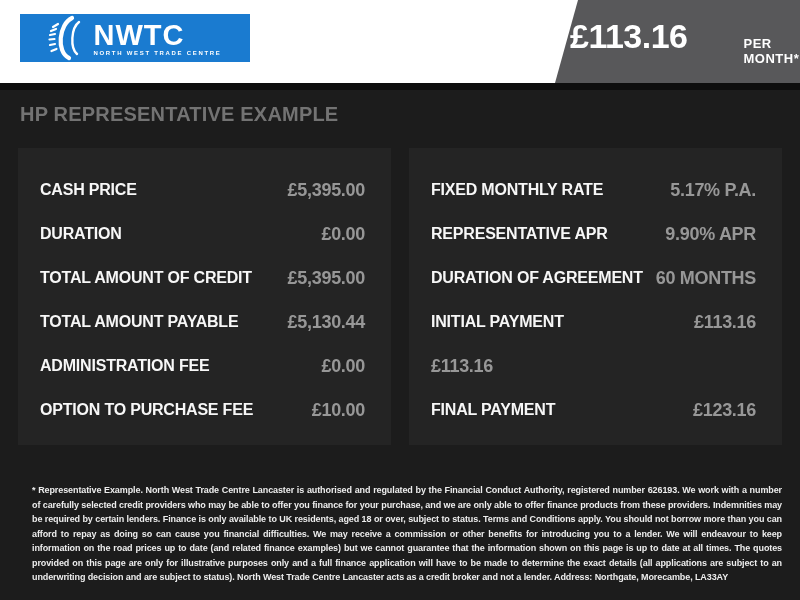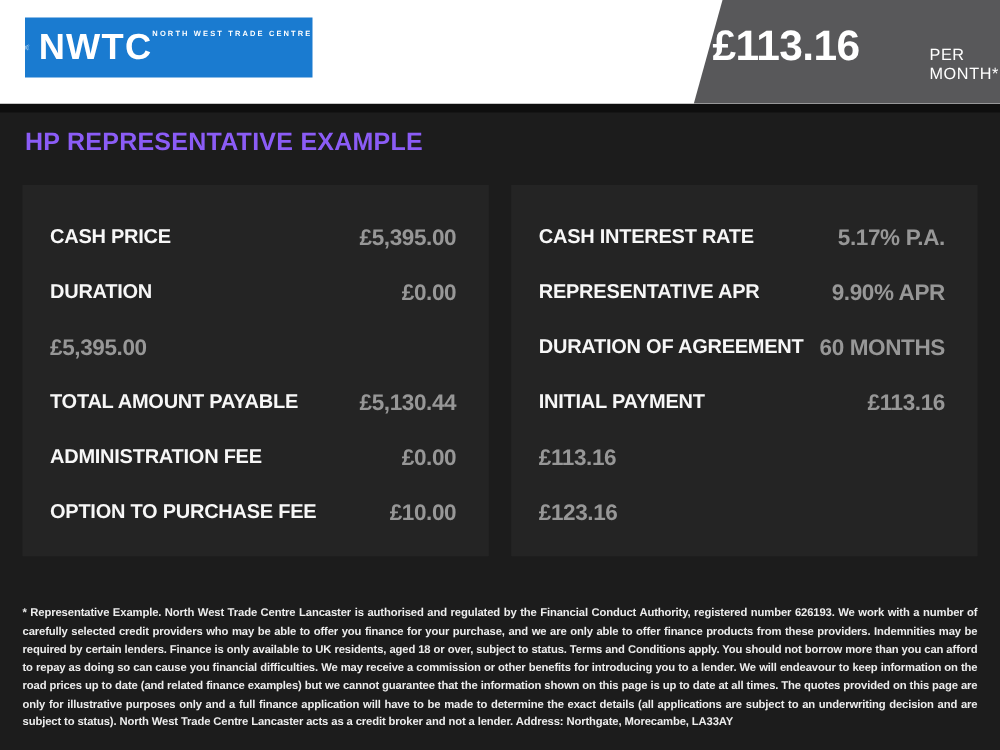--- a/index.html
+++ b/index.html
@@ -27,21 +27,21 @@
     top: 14px;
     width: 230px;
     height: 48px;
     background: #1a7bd0;
     display: flex;
     align-items: center;
     justify-content: center;
     gap: 7px;
   }
   .tyre-icon { display: block; }
-  .logo-text { display: flex; flex-direction: row; align-items: flex-start; }
+  .logo-text { display: flex; flex-direction: column; align-items: flex-start; }
   .logo-abbr {
     color: #ffffff;
     font-size: 29px;
     font-weight: bold;
     line-height: 28px;
     letter-spacing: 1px;
   }
   .logo-subtitle {
     color: #ffffff;
     font-size: 6px;
@@ -66,34 +66,34 @@
   .price-line { display: flex; align-items: baseline; gap: 10px; }
   .price-amount {
     color: #ffffff;
     font-size: 34px;
     font-weight: bold;
     letter-spacing: -0.5px;
   }
   .price-suffix {
     color: #ffffff;
     font-size: 13px;
-    font-weight: normal;
+    font-weight: bold;
     letter-spacing: 0.5px;
     padding-left: 46px;
   }
   .header-divider {
     width: 800px;
     height: 7px;
     background: #0e0e0e;
   }
 
   
   .page-title {
     margin: 13px 0 0 20px;
-    color: #8b5cf6;
+    color: #737373;
     font-size: 20px;
     font-weight: bold;
     line-height: 22px;
     letter-spacing: 0.2px;
   }
 
   
   .panels {
     display: flex;
     gap: 18px;
@@ -120,21 +120,21 @@
   .finance-value {
     color: #979797;
     font-size: 18px;
     font-weight: bold;
     letter-spacing: -0.3px;
     white-space: nowrap;
   }
 
   
   .footer {
-    margin: 38px 18px 0 18px;
+    margin: 38px 18px 0 32px;
     color: #ededed;
     font-size: 9px;
     font-weight: bold;
     line-height: 14.5px;
     text-align: justify;
     letter-spacing: -0.1px;
   }
 </style>
 </head>
 <body>
@@ -178,57 +178,59 @@
     <div class="panel">
       <div class="finance-row">
         <span class="finance-label">CASH PRICE</span>
         <span class="finance-value">£5,395.00</span>
       </div>
       <div class="finance-row">
         <span class="finance-label">DURATION</span>
         <span class="finance-value">£0.00</span>
       </div>
       <div class="finance-row">
+        <span class="finance-label">TOTAL AMOUNT OF CREDIT</span>
         <span class="finance-value">£5,395.00</span>
       </div>
       <div class="finance-row">
         <span class="finance-label">TOTAL AMOUNT PAYABLE</span>
         <span class="finance-value">£5,130.44</span>
       </div>
       <div class="finance-row">
         <span class="finance-label">ADMINISTRATION FEE</span>
         <span class="finance-value">£0.00</span>
       </div>
       <div class="finance-row">
         <span class="finance-label">OPTION TO PURCHASE FEE</span>
         <span class="finance-value">£10.00</span>
       </div>
     </div>
 
     <div class="panel">
       <div class="finance-row">
-        <span class="finance-label">CASH INTEREST RATE</span>
+        <span class="finance-label">FIXED MONTHLY RATE</span>
         <span class="finance-value">5.17% P.A.</span>
       </div>
       <div class="finance-row">
         <span class="finance-label">REPRESENTATIVE APR</span>
         <span class="finance-value">9.90% APR</span>
       </div>
       <div class="finance-row">
         <span class="finance-label">DURATION OF AGREEMENT</span>
         <span class="finance-value">60 MONTHS</span>
       </div>
       <div class="finance-row">
         <span class="finance-label">INITIAL PAYMENT</span>
         <span class="finance-value">£113.16</span>
       </div>
       <div class="finance-row">
         <span class="finance-value">£113.16</span>
       </div>
       <div class="finance-row">
+        <span class="finance-label">FINAL PAYMENT</span>
         <span class="finance-value">£123.16</span>
       </div>
     </div>
 
   </div>
 
   <p class="footer">* Representative Example. North West Trade Centre Lancaster is authorised and regulated by the Financial Conduct Authority, registered number 626193. We work with a number of carefully selected credit providers who may be able to offer you finance for your purchase, and we are only able to offer finance products from these providers. Indemnities may be required by certain lenders. Finance is only available to UK residents, aged 18 or over, subject to status. Terms and Conditions apply. You should not borrow more than you can afford to repay as doing so can cause you financial difficulties. We may receive a commission or other benefits for introducing you to a lender. We will endeavour to keep information on the road prices up to date (and related finance examples) but we cannot guarantee that the information shown on this page is up to date at all times. The quotes provided on this page are only for illustrative purposes only and a full finance application will have to be made to determine the exact details (all applications are subject to an underwriting decision and are subject to status). North West Trade Centre Lancaster acts as a credit broker and not a lender. Address: Northgate, Morecambe, LA33AY</p>
 
 </div>
 

